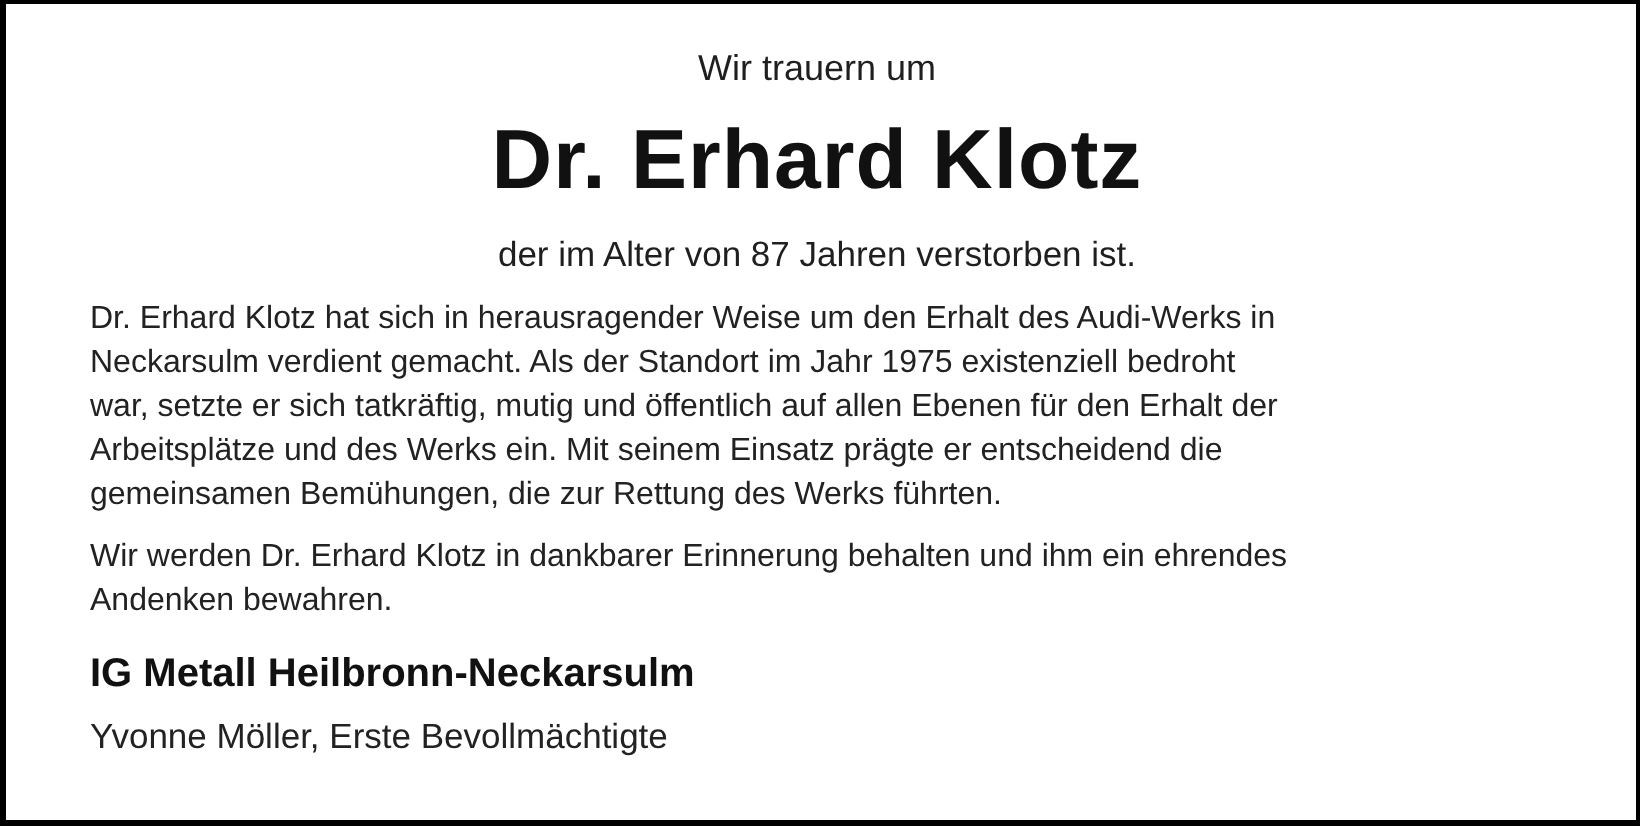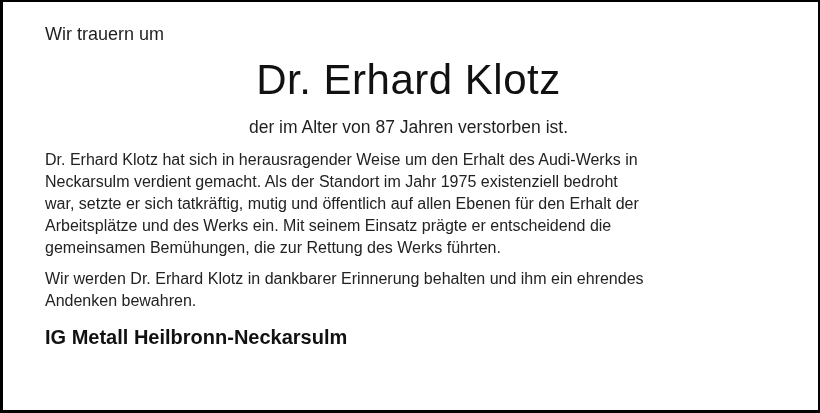--- a/index.html
+++ b/index.html
@@ -15,30 +15,31 @@
     background: #ffffff;
     border: 2px solid #000000;
     border-left-width: 3px;
     border-bottom-width: 3px;
     font-family: "Liberation Sans", sans-serif;
     color: #222222;
     padding: 10px 46px 8px 42px;
     overflow: hidden;
   }
   .intro-line {
+    text-align: center;
     font-size: 18px;
     line-height: 24px;
     margin-top: 10px;
     color: #1f1f1f;
   }
   .deceased-name {
     text-align: center;
     font-size: 42px;
     line-height: 48px;
-    font-weight: 400;
+    font-weight: 700;
     margin-top: 10px;
     letter-spacing: 0.5px;
     color: #111111;
   }
   .subtitle-line {
     text-align: center;
     font-size: 17.5px;
     line-height: 22px;
     margin-top: 12px;
     color: #1f1f1f;
@@ -89,16 +90,17 @@
   <div class="subtitle-line">der im Alter von 87 Jahren verstorben ist.</div>
 
   <div class="body-text">
     <p>Dr. Erhard Klotz hat sich in herausragender Weise um den Erhalt des Audi-Werks in<br>Neckarsulm verdient gemacht. Als der Standort im Jahr 1975 existenziell bedroht<br>war, setzte er sich tatkräftig, mutig und öffentlich auf allen Ebenen für den Erhalt der<br>Arbeitsplätze und des Werks ein. Mit seinem Einsatz prägte er entscheidend die<br>gemeinsamen Bemühungen, die zur Rettung des Werks führten.</p>
     <p>Wir werden Dr. Erhard Klotz in dankbarer Erinnerung behalten und ihm ein ehrendes<br>Andenken bewahren.</p>
   </div>
 
   <div class="signatures">
     <div class="sig-col-left">
       <div class="sig-org">IG Metall Heilbronn-Neckarsulm</div>
+      <div class="sig-person">Yvonne Möller, Erste Bevollmächtigte</div>
     </div>
   </div>
 
 </div>
 
 </body></html>

